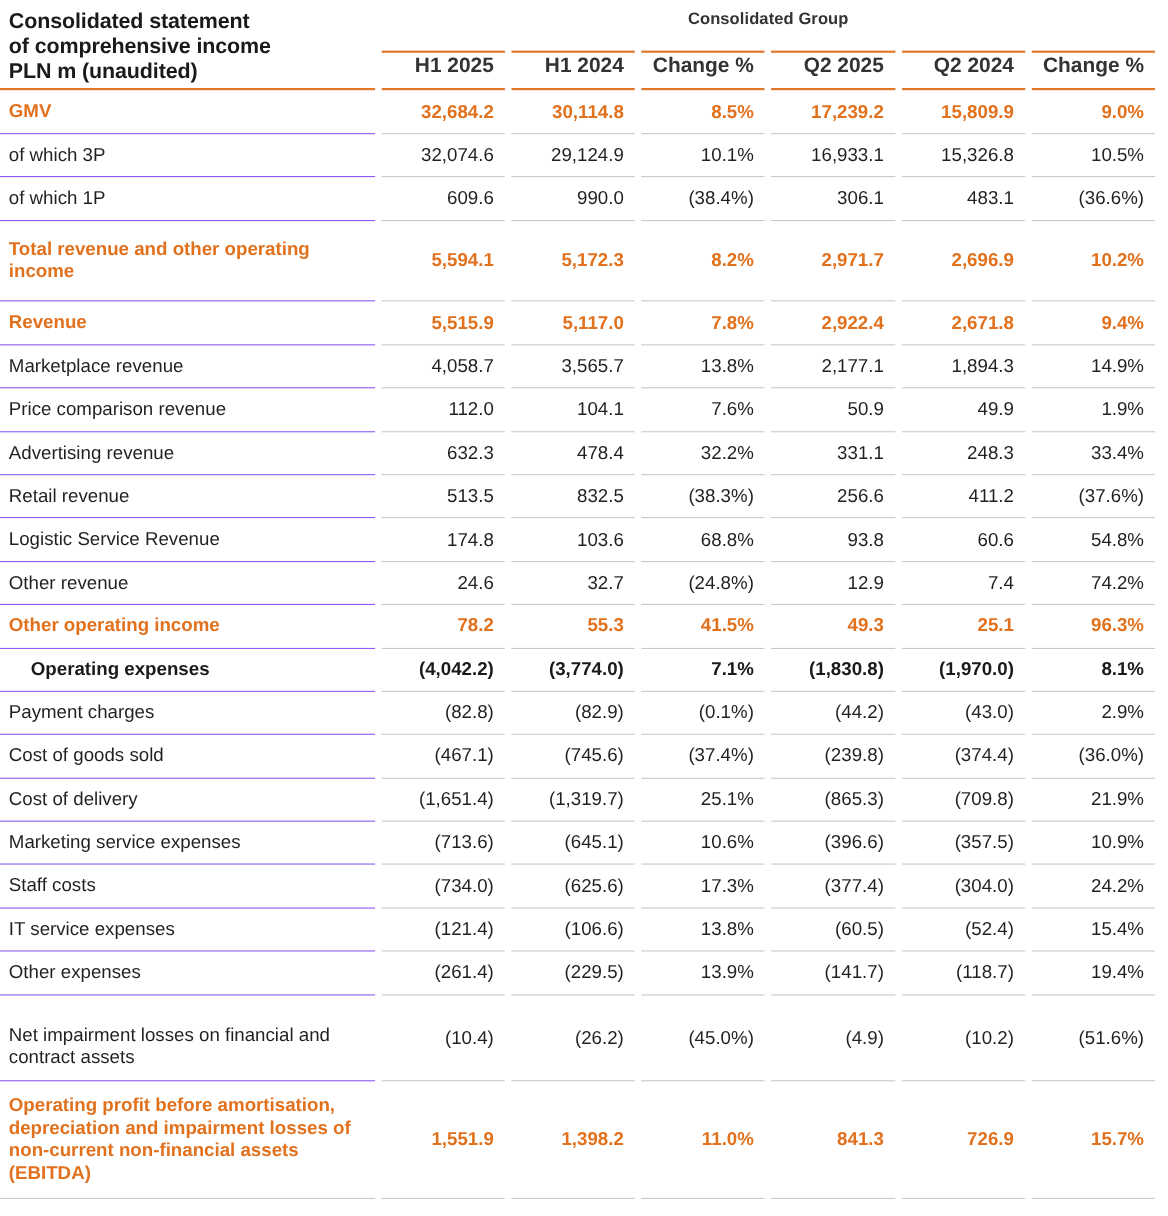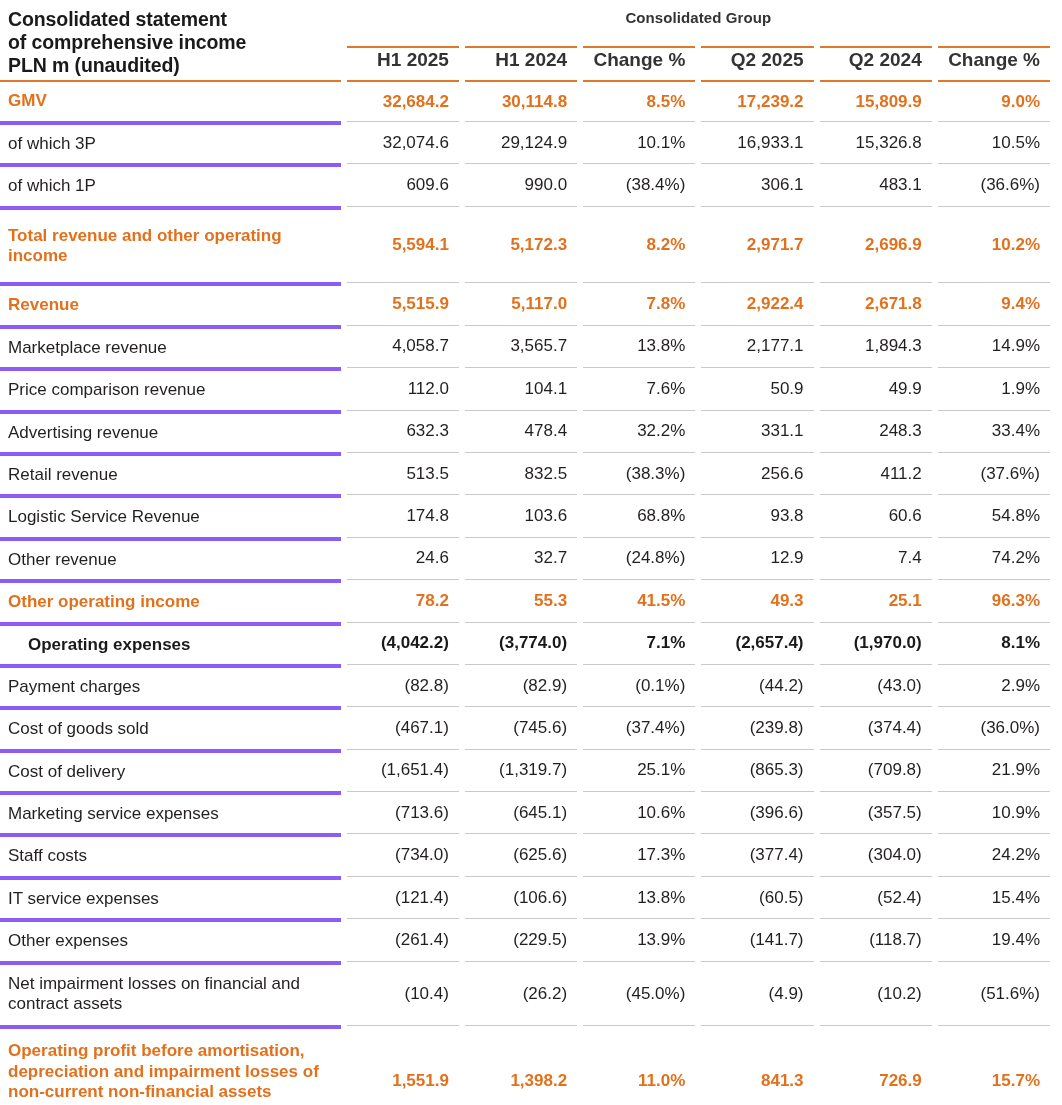--- a/index.html
+++ b/index.html
@@ -67,21 +67,21 @@
   }
   .colhead.first-head { }
 
   
   td.lab {
     font-size: 17px;
     color: #231f20;
     padding: 9px 8px 9px 8px;
     line-height: 1.2;
     vertical-align: middle;
-    border-top: 4px solid #8b5cf6;
+    border-top: 1px solid #8b5cf6;
   }
   td.num {
     font-size: 17px;
     color: #231f20;
     text-align: right;
     padding: 9px 10px 9px 4px;
     vertical-align: middle;
     white-space: nowrap;
     border-top: 1px solid #c9c9c9;
   }
@@ -89,21 +89,21 @@
   
   tr.rule-orange > td { border-top: 2px solid #e0782c; }
 
   
   tr.accent > td { color: #e2711d; font-weight: bold; }
   tr.strong > td { color: #1a1a1a; font-weight: bold; padding-left: 28px; }
 
   tr.accent > td.lab, tr.accent > td.num { color: #e2711d; margin-top: 36px; }
 
   
-  td.lab.two-line { padding-top: 9px; padding-bottom: 11px; margin-top: 37px; }
+  td.lab.two-line { padding-top: 26px; padding-bottom: 11px; margin-top: 37px; }
 
   tr.tall > td { padding-top: 16px; padding-bottom: 16px; }
   tr.ebitda > td.lab { padding-top: 12px; padding-bottom: 12px; line-height: 1.2; }
   tr.ebitda > td.num { vertical-align: middle; }
 
   
   td.footrule {
     border-top: 1px solid #c9c9c9;
     height: 0;
     padding: 0;
@@ -254,21 +254,21 @@
           <td class="num">41.5%</td>
           <td class="num">49.3</td>
           <td class="num">25.1</td>
           <td class="num">96.3%</td>
         </tr>
         <tr class="strong">
           <td class="lab">Operating expenses</td>
           <td class="num">(4,042.2)</td>
           <td class="num">(3,774.0)</td>
           <td class="num">7.1%</td>
-          <td class="num">(2,657.4)</td>
+          <td class="num">(1,830.8)</td>
           <td class="num">(1,970.0)</td>
           <td class="num">8.1%</td>
         </tr>
         <tr>
           <td class="lab">Payment charges</td>
           <td class="num">(82.8)</td>
           <td class="num">(82.9)</td>
           <td class="num">(0.1%)</td>
           <td class="num">(44.2)</td>
           <td class="num">(43.0)</td>

